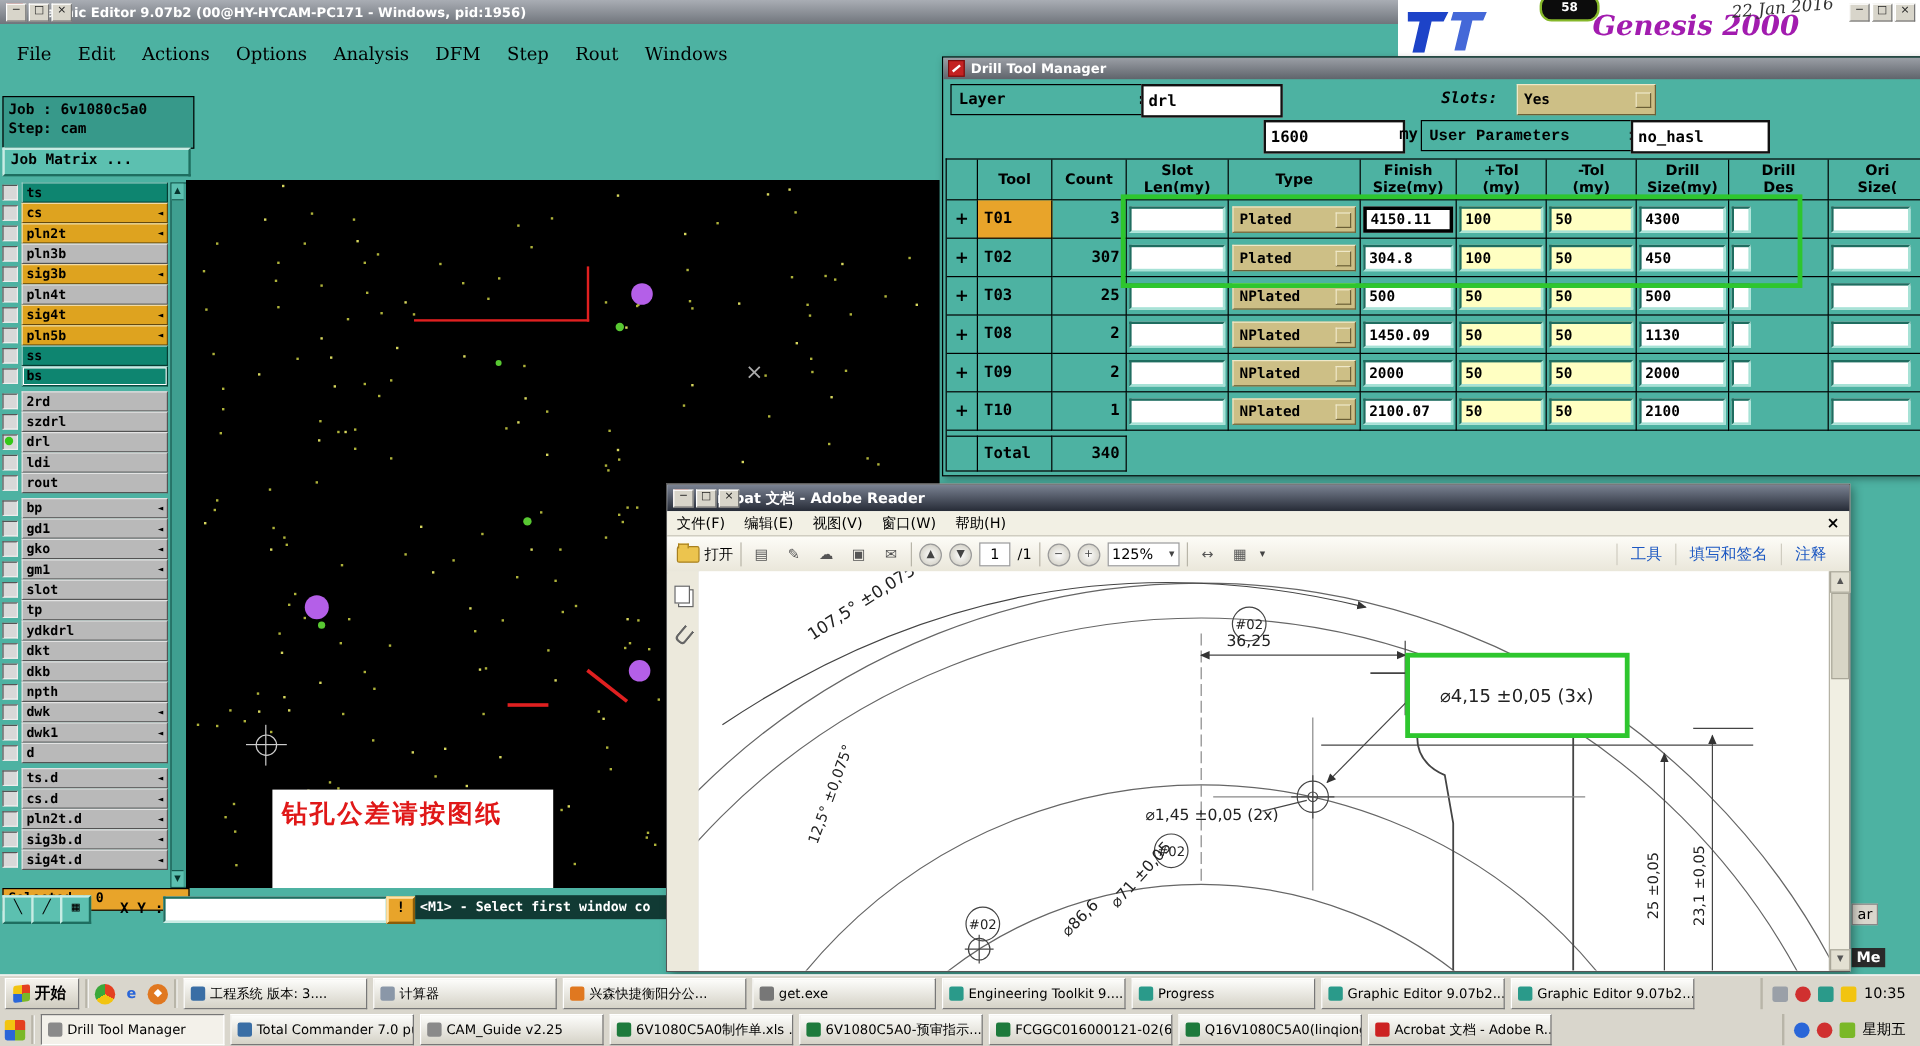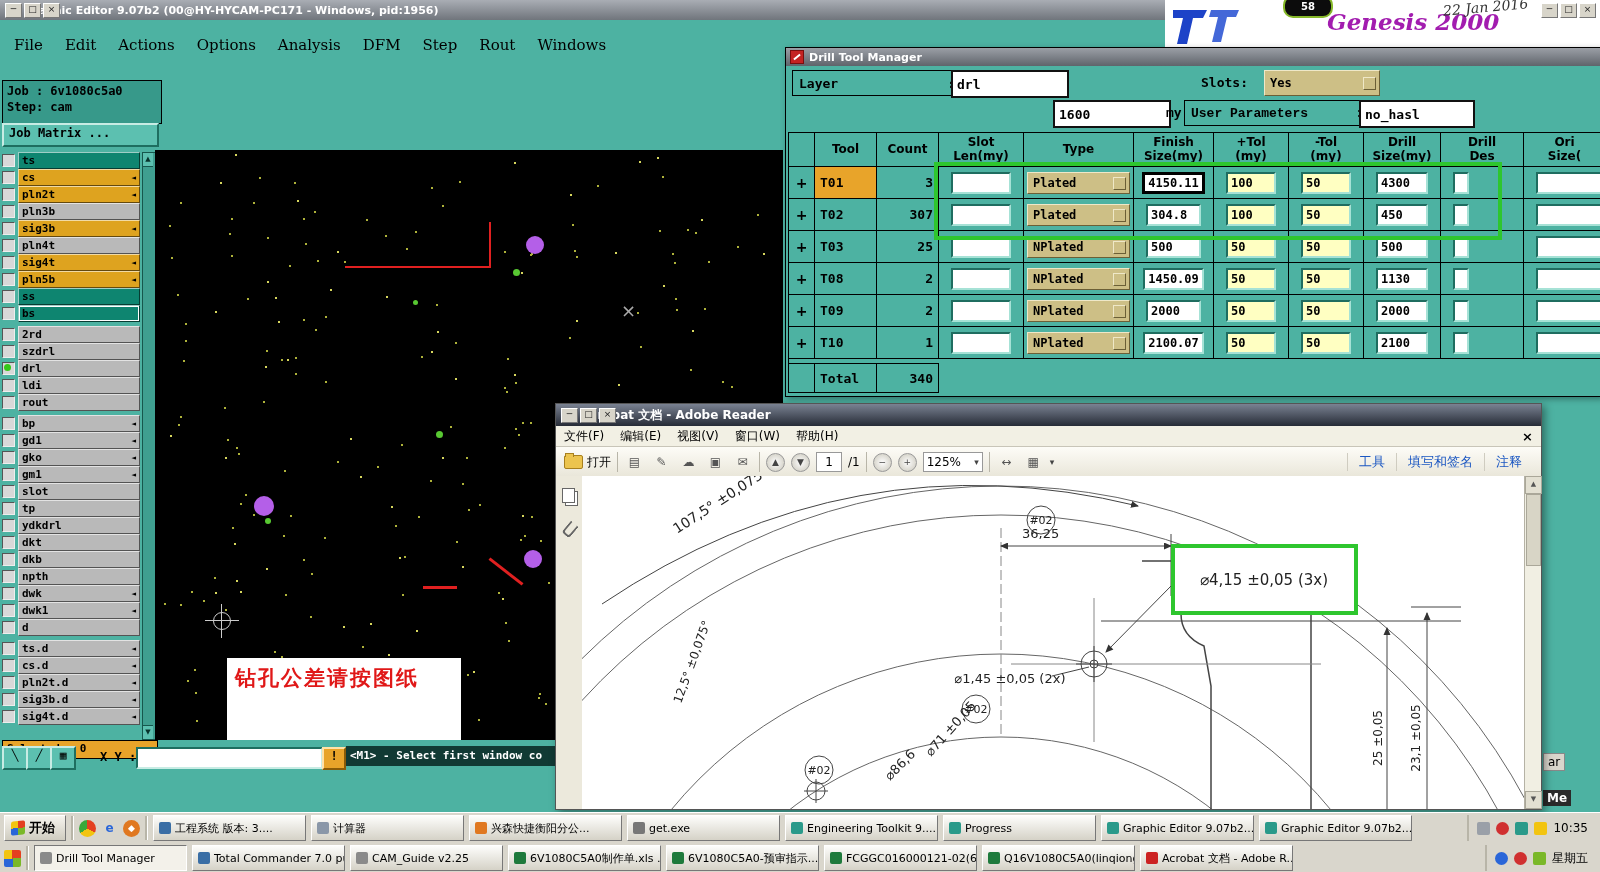--- a/index.html
+++ b/index.html
@@ -101,21 +101,21 @@
   #slots-dd{position:absolute;left:478px;top:22px;width:104px;height:24px;}
 
   #dtm-table{position:absolute;left:2px;top:84px;border-left:1px solid #000;border-top:1px solid #000;width:812px;}
   .trow{display:flex;}
   .hcell,.tcell{border-right:1px solid #000;border-bottom:1px solid #000;box-sizing:border-box;flex:none;
                 display:flex;align-items:center;justify-content:center;}
   .hcell{height:34px;font:bold 12px "DejaVu Sans",sans-serif;text-align:center;white-space:pre-line;line-height:1.1;}
   .tcell{height:32px;}
   .tcell.left{justify-content:flex-start;padding-left:5px;font:bold 13px "DejaVu Sans Mono",monospace;}
   .tcell.right{justify-content:flex-end;padding-right:5px;font:bold 13px "DejaVu Sans Mono",monospace;}
-  .tcell .inp{flex:1;margin:12px;height:22px;background:#fff;box-sizing:border-box;
+  .tcell .inp{flex:1;margin:2px;height:22px;background:#fff;box-sizing:border-box;
               border-top:2px solid #1f6d60;border-left:2px solid #1f6d60;border-bottom:2px solid #a6e2d6;border-right:2px solid #a6e2d6;
               display:flex;align-items:center;padding:0 3px;font:bold 12px "DejaVu Sans Mono",monospace;text-align:right;}
   .tcell .inp.yellow{background:#ffffc2;}
   .tcell .inp.focus{border:3px solid #000;}
   .tcell .inp.narrow{flex:none;width:16px;}
   .tcell .inp.partial{flex:none;width:66px;margin-right:0;}
   .tcell .dd{flex:1;margin:3px;height:22px;box-sizing:border-box;}
   .mv-ico{font:bold 14px "DejaVu Sans",sans-serif;}
   .tool-hl{background:#e8a42a;}
   #dtm-green{position:absolute;left:148px;top:114px;width:560px;height:70px;border:4px solid #2ec62e;z-index:5;}
@@ -489,21 +489,21 @@
   <div id="dtm-titlebar">
     <span class="app-ico"></span>
     <span class="title">Drill Tool Manager</span>
   </div>
 
   <div class="dtm-label" style="left:6px;top:22px;width:156px;justify-content:space-between;">
     <span>Layer</span>
     <span>:</span>
   </div>
   <div class="dtm-input" style="left:165px;top:22px;width:106px;">drl</div>
-  <div class="dtm-plain" style="left:415px;top:27px;">Slots:</div>
+  <div class="dtm-plain" style="left:415px;top:27px;font-style:italic;">Slots:</div>
   <div class="dd" id="slots-dd">
     <span>Yes</span>
     <i class="dd-sq"></i>
   </div>
 
   <div class="dtm-input" style="left:267px;top:52px;width:106px;">1600</div>
   <div class="dtm-plain" style="left:380px;top:57px;">my</div>
   <div class="dtm-label" style="left:398px;top:52px;width:172px;font-family:Liberation Mono, monospace;">
     <span>User Parameters</span>
     <span>:</span>

